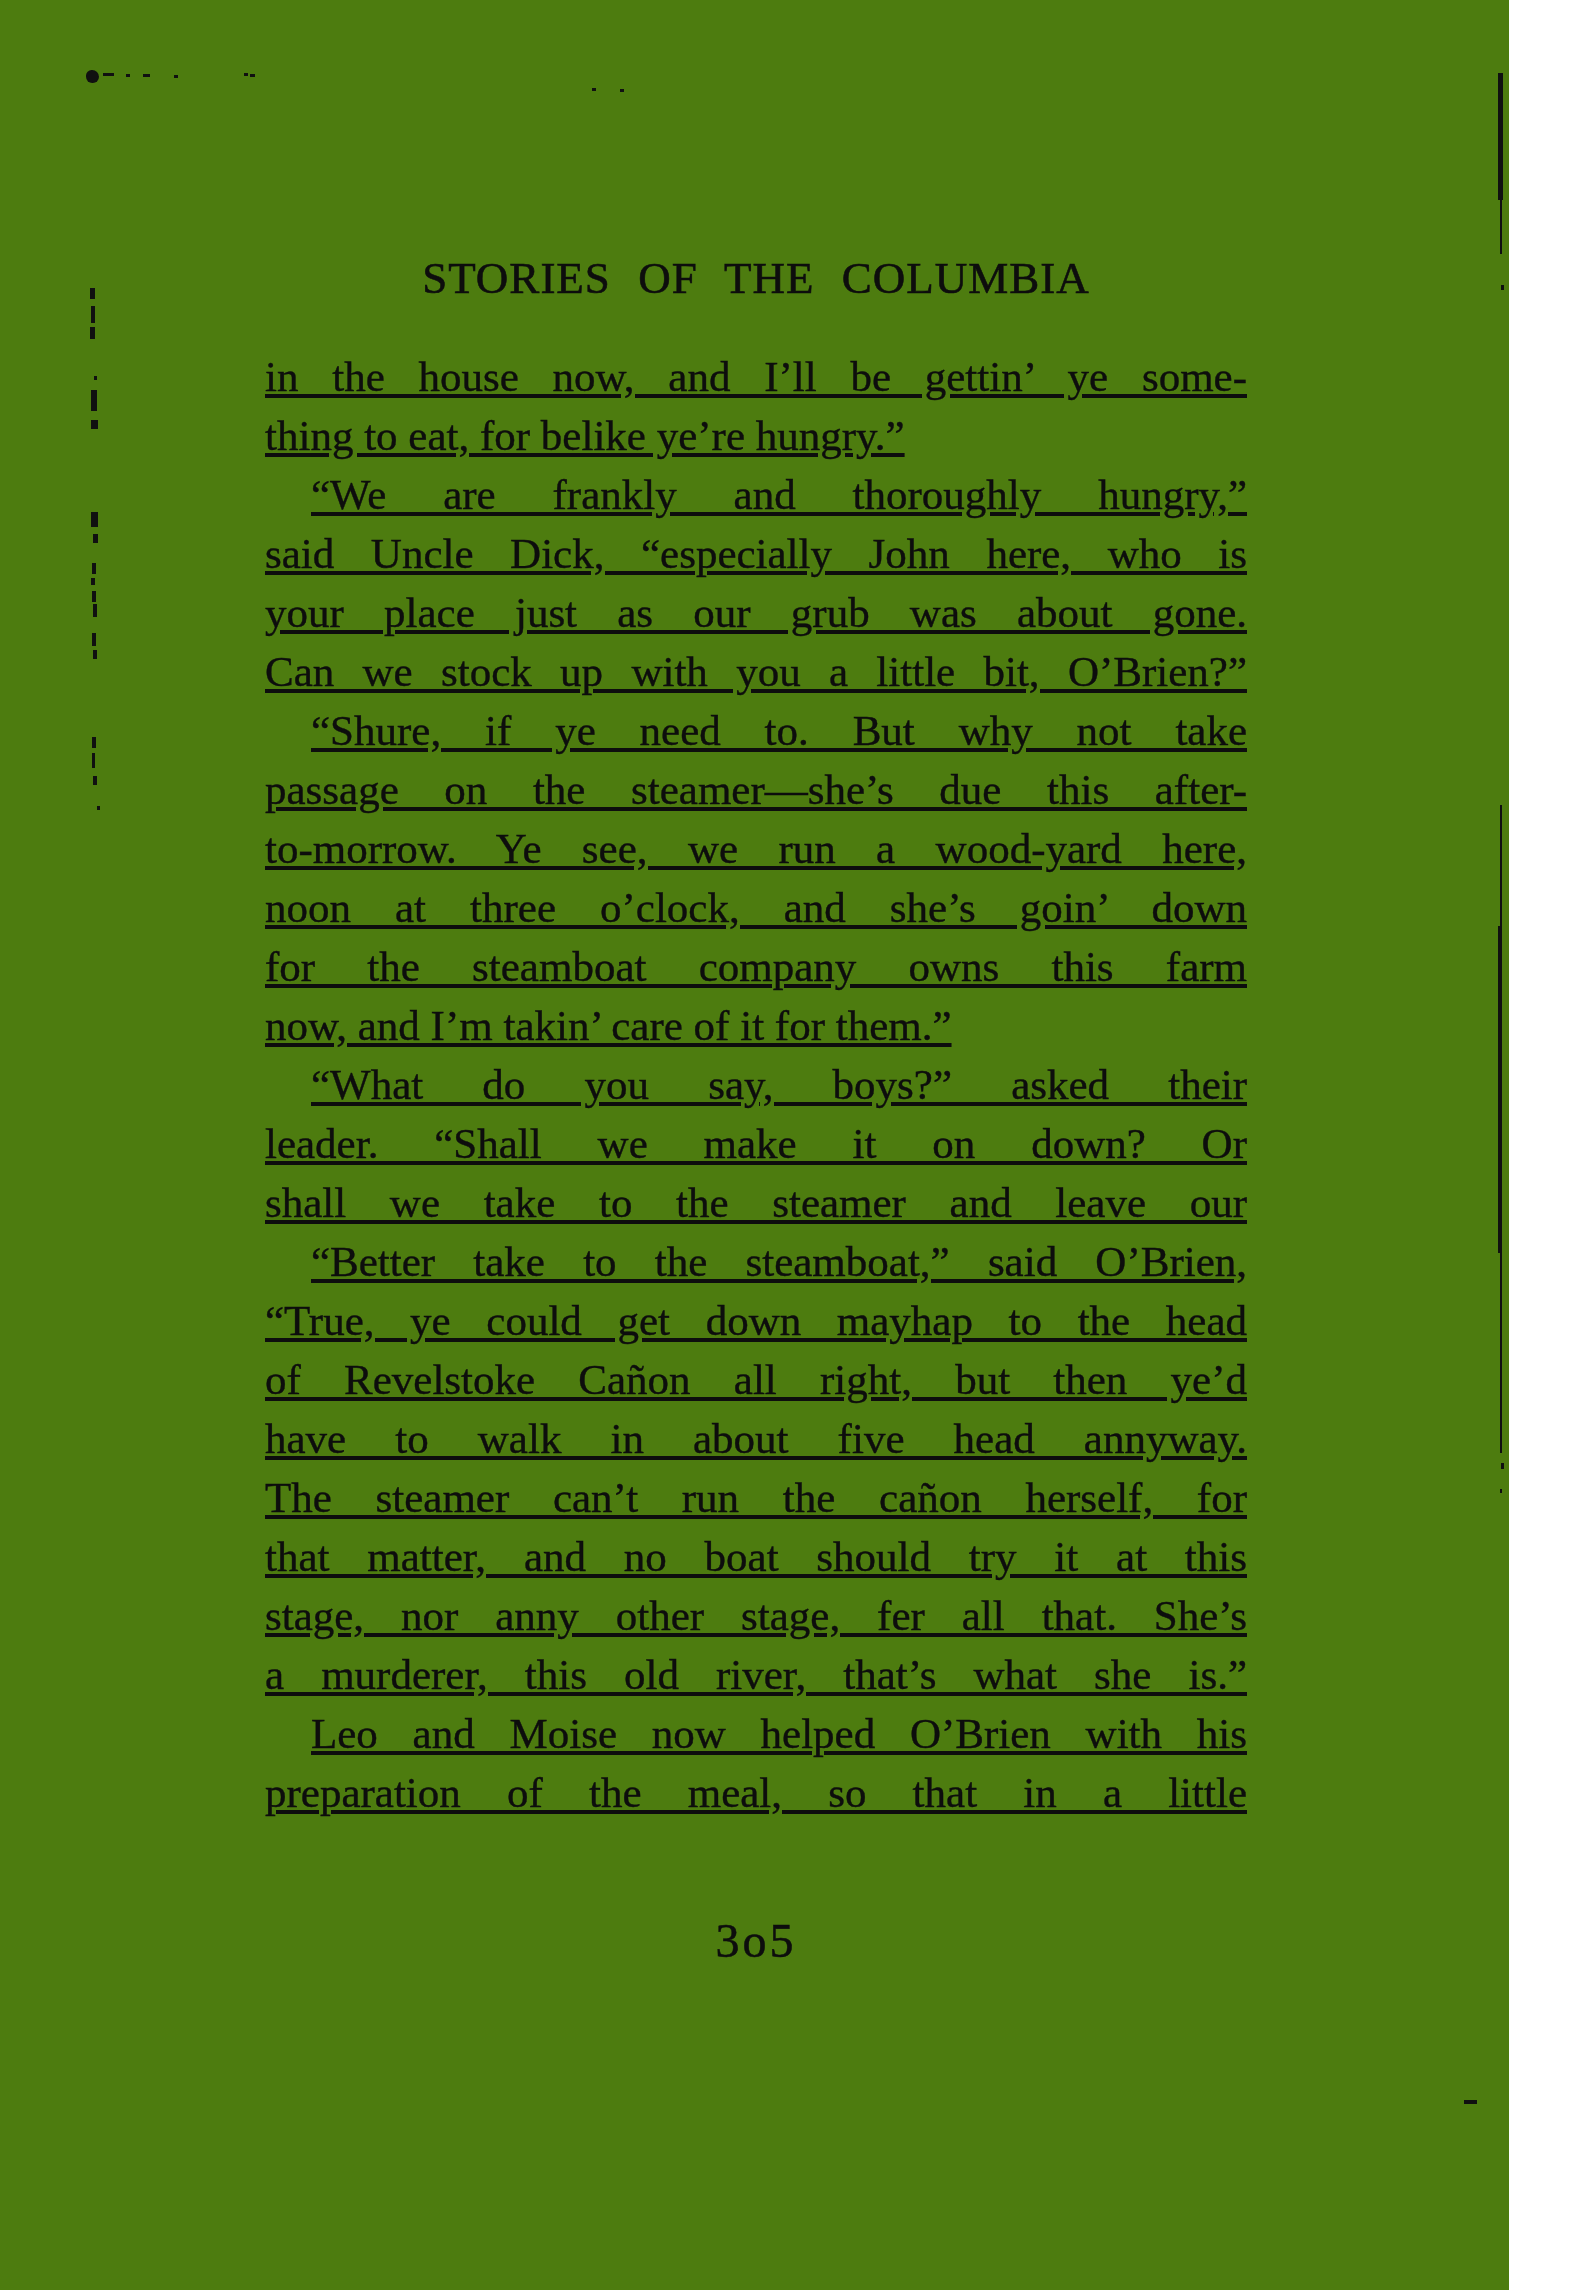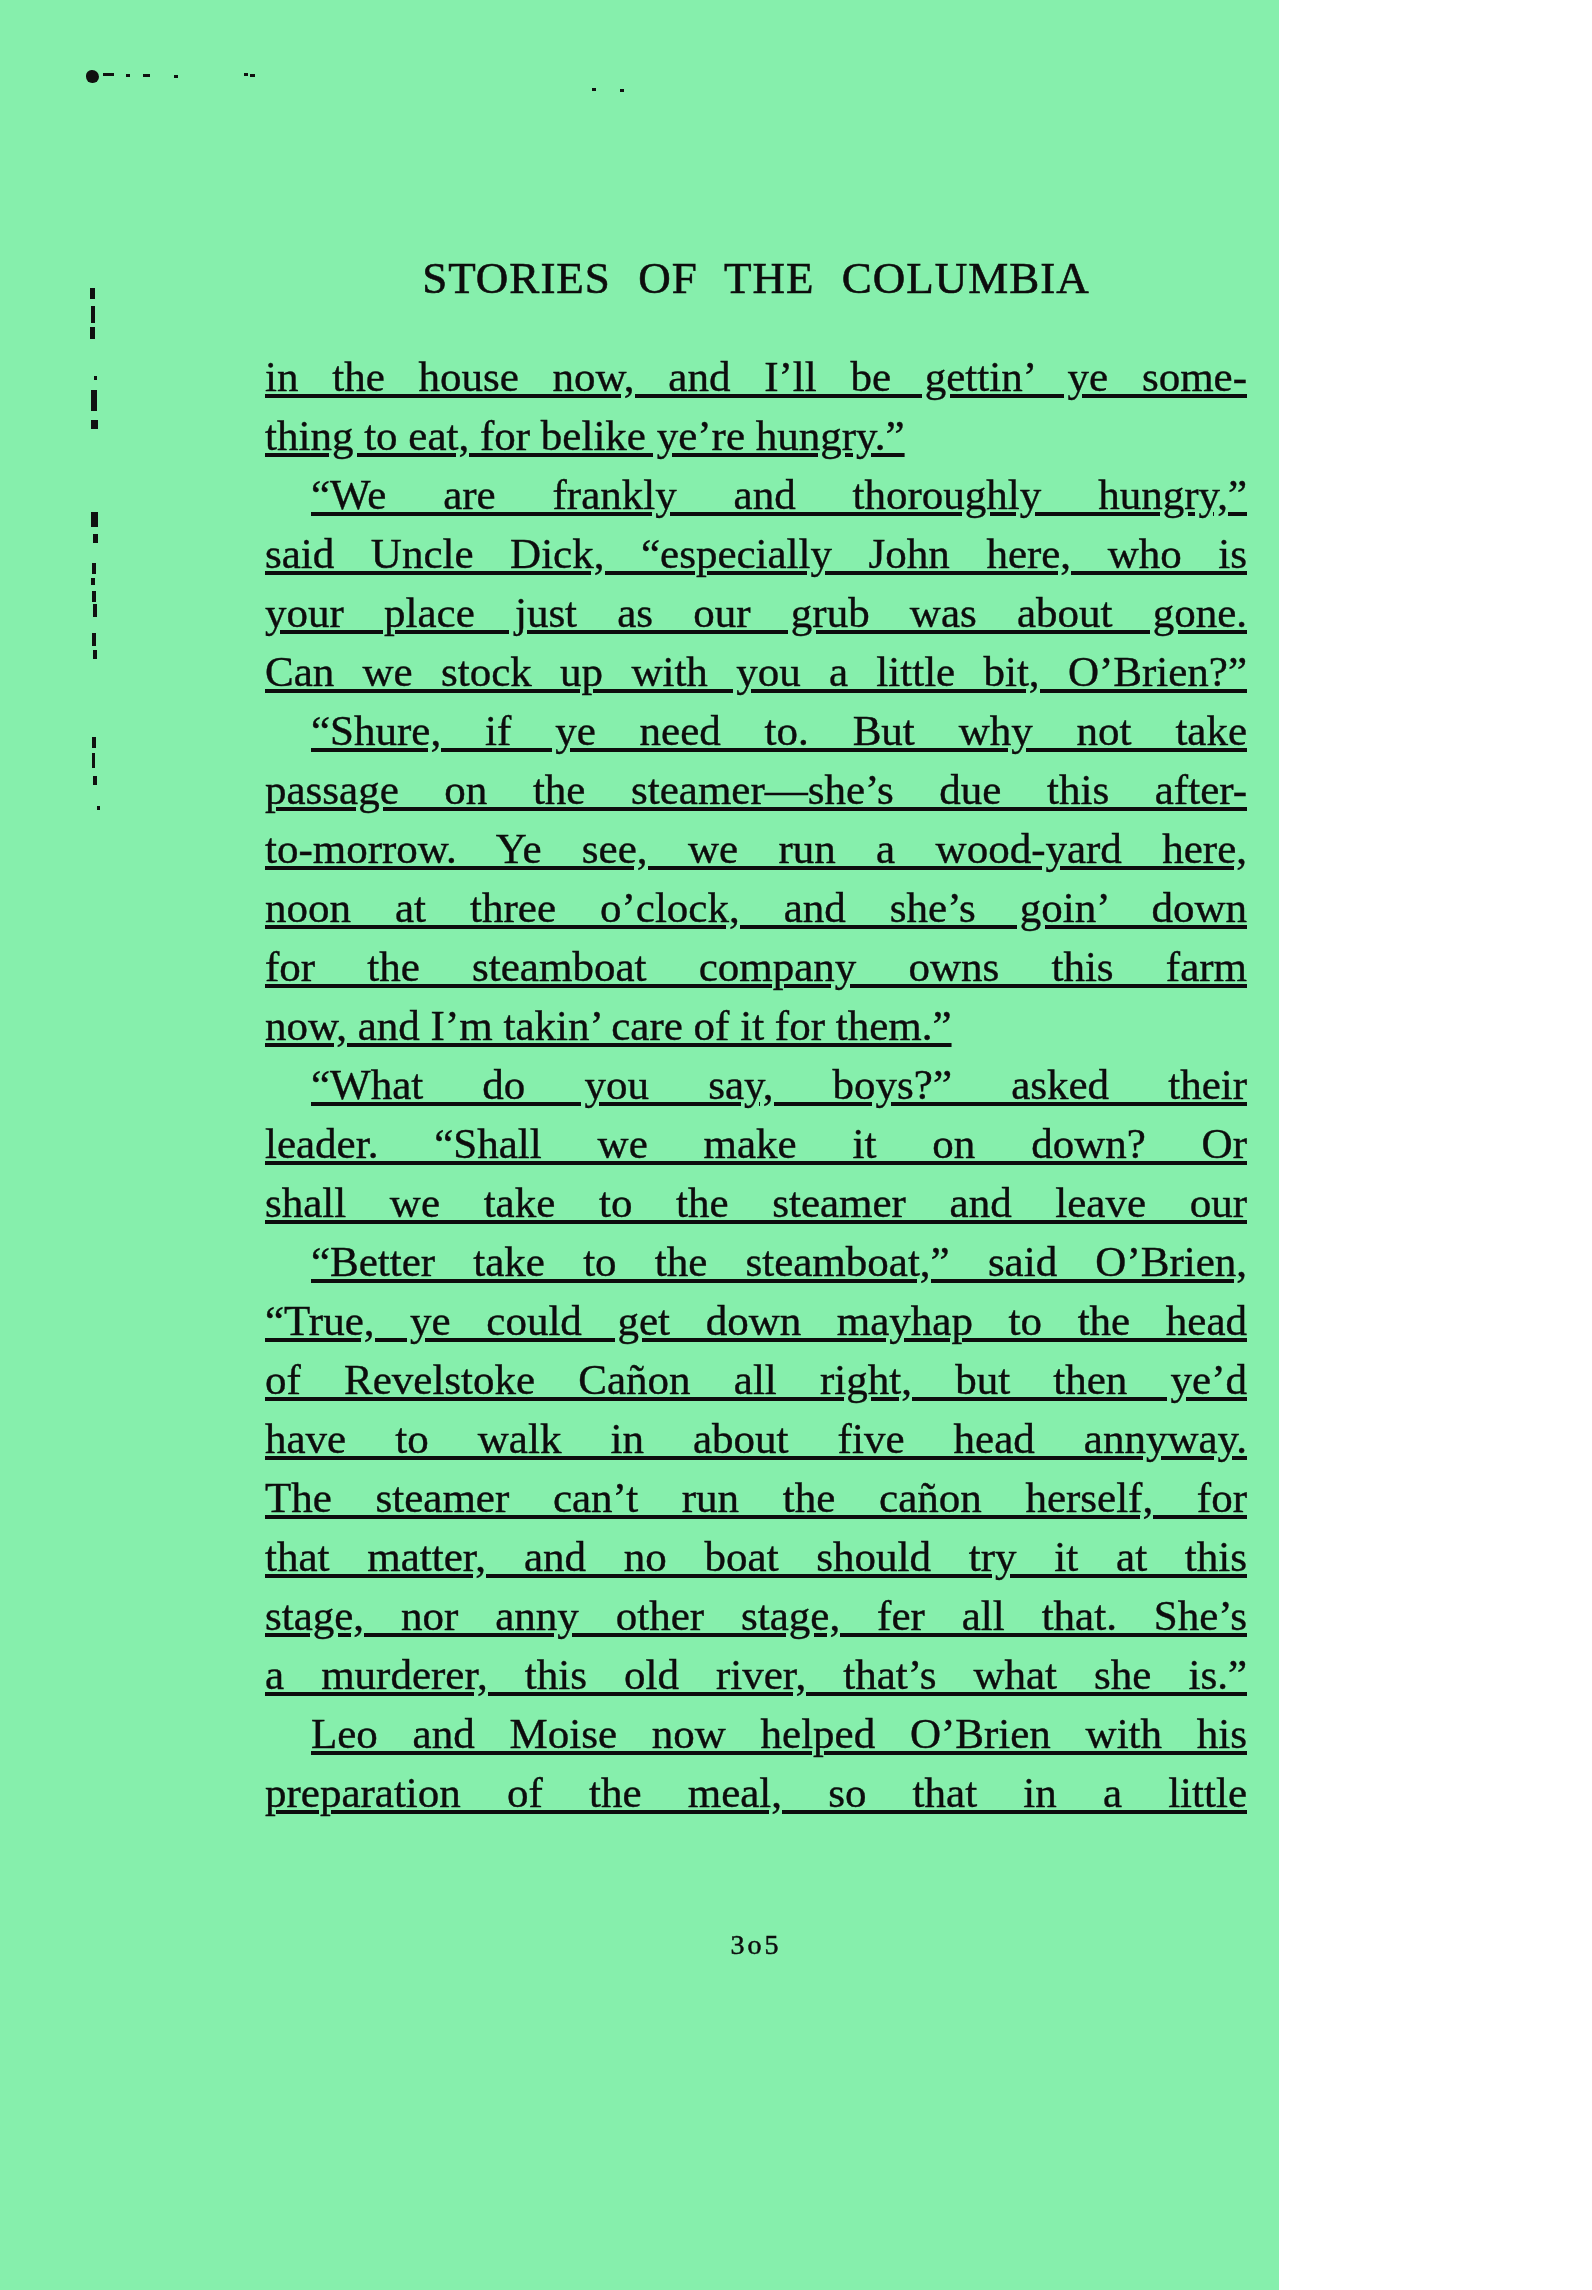--- a/index.html
+++ b/index.html
@@ -1,38 +1,38 @@
 <!DOCTYPE html>
 <html><head>
 <meta charset="utf-8">
 <style>
   html,body{margin:0;padding:0;background:#ffffff;}
   .page{
-    position:relative;width:1279px;height:2291px;
-    background:#86efac;overflow:hidden;
+    position:relative;width:1509px;height:2291px;
+    background:#4d7c0f;overflow:hidden;
     font-family:"Liberation Serif","DejaVu Serif",serif;
     color:#0d0d0d;
   }
   .heading{
     position:absolute;left:265px;top:253px;width:982px;
     text-align:center;font-size:45px;line-height:51px;
     letter-spacing:1px;word-spacing:15px;white-space:nowrap;
     -webkit-text-stroke:0.6px #0d0d0d;
   }
   .text-block{position:absolute;left:265px;top:347px;width:982px;text-decoration:underline;}
   .line{
     height:59px;line-height:59px;font-size:43px;
     text-align:justify;text-align-last:left;
     -webkit-text-stroke:0.4px #0d0d0d;
   }
   .line.j{text-align-last:justify;}
   .line.ind{padding-left:46px;}
   .pagenum{
     position:absolute;left:265px;top:1913px;width:982px;
-    text-align:center;font-size:28px;letter-spacing:3px;margin-top:16px;
+    text-align:center;font-size:48px;letter-spacing:3px;
     -webkit-text-stroke:0.5px #0d0d0d;
   }
   .artifact{position:absolute;background:#101010;}
   .artifact.round{border-radius:45% 55% 50% 50%;}
 </style>
 </head>
 <body>
 
 <div class="page">
   <div class="heading">STORIES OF THE COLUMBIA</div>

